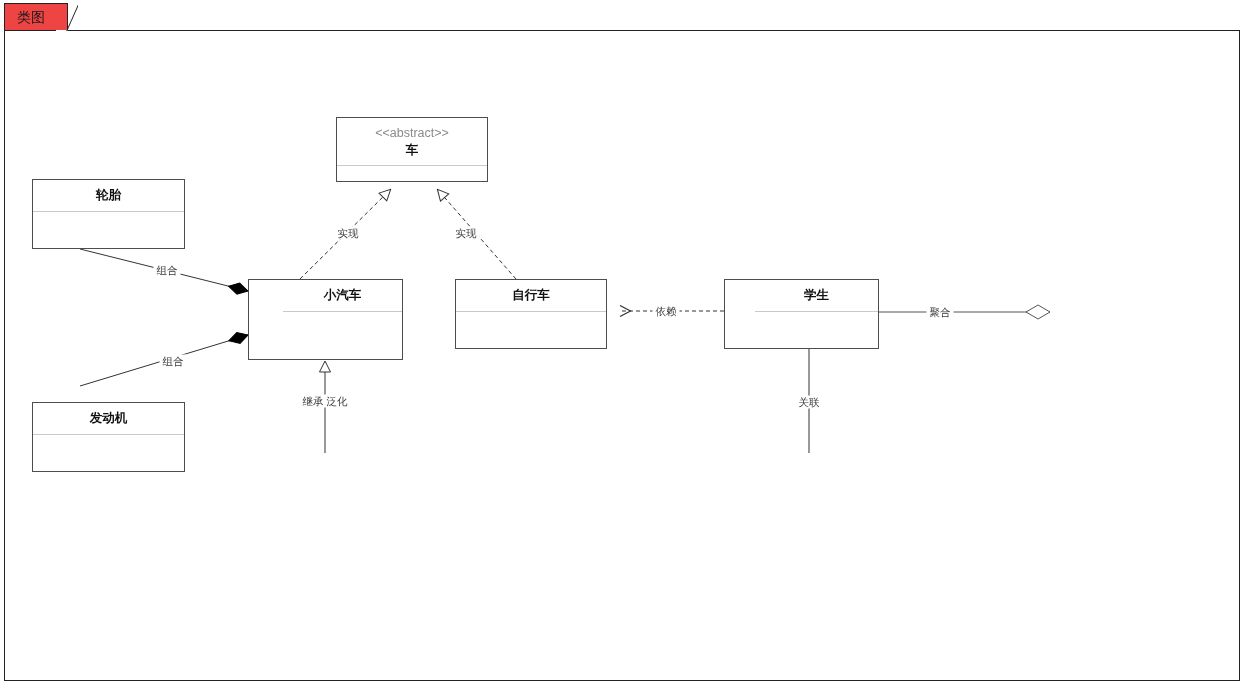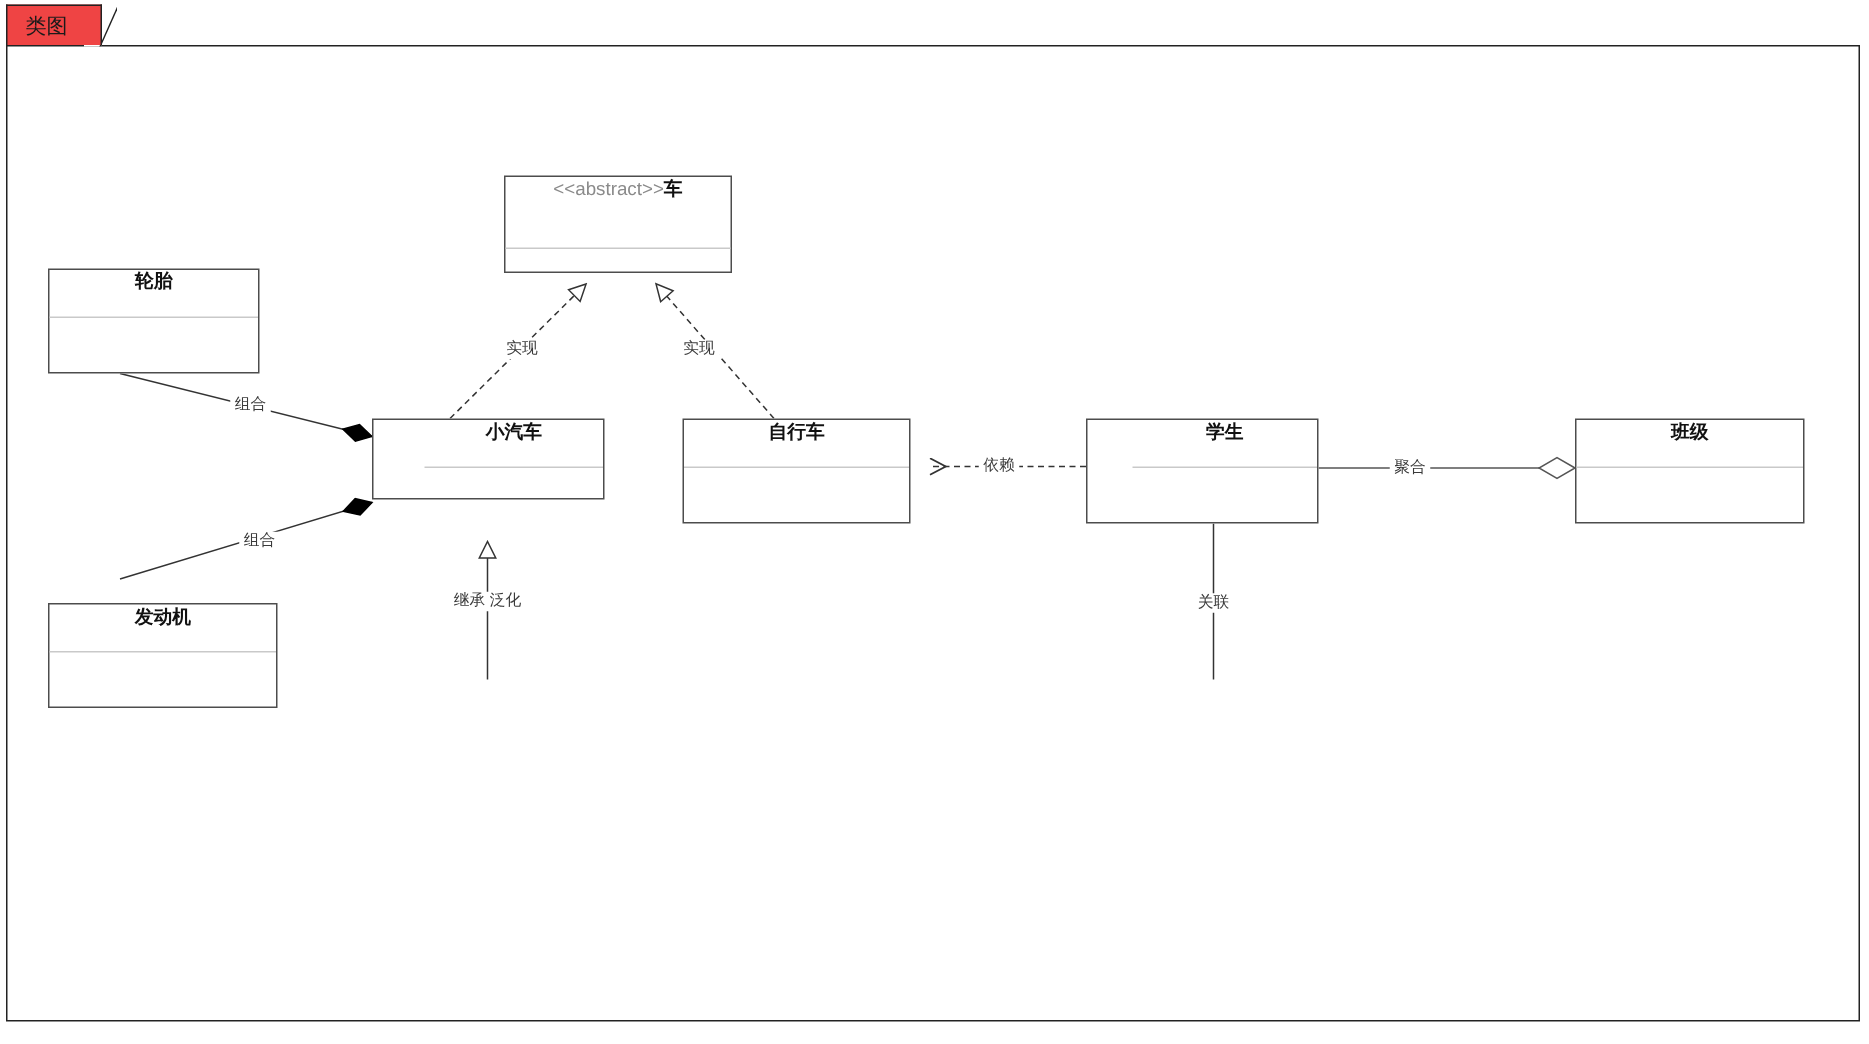--- a/index.html
+++ b/index.html
@@ -85,22 +85,22 @@
   }
   .klass .title {
     box-sizing: border-box;
     width: 100%;
     border-bottom: 1px solid #c9c9c9;
     text-align: center;
     font-size: 12.5px;
     font-weight: bold;
     color: #111111;
     display: flex;
-    flex-direction: row;
-    align-items: flex-start;
+    flex-direction: column;
+    align-items: center;
     justify-content: center;
   }
   .klass .stereo {
     font-size: 12.5px;
     font-weight: normal;
     color: #8a8a8a;
     line-height: 17px;
   }
   .klass .name {
     line-height: 17px;
@@ -177,35 +177,35 @@
   </svg>
 
   <div class="klass" style="left:336px; top:117px; width:152px; height:65px;">
     <div class="title" style="height:48px;">
       <span class="stereo">&lt;&lt;abstract&gt;&gt;</span>
       <span class="name">车</span>
     </div>
     <div class="attrs"></div>
   </div>
 
-  <div class="klass" style="left:32px; top:179px; width:141px; height:70px;font-family:Liberation Mono, monospace;">
+  <div class="klass" style="left:32px; top:179px; width:153px; height:70px;">
     <div class="title" style="height:32px;">
       <span class="name">轮胎</span>
     </div>
     <div class="attrs"></div>
   </div>
 
   <div class="klass" style="left:32px; top:386px; width:153px; height:70px;margin-top:16px;">
     <div class="title" style="height:32px;">
       <span class="name">发动机</span>
     </div>
     <div class="attrs"></div>
   </div>
 
-  <div class="klass" style="left:248px; top:279px; width:155px; height:54px;padding-left:34px;">
+  <div class="klass" style="left:248px; top:279px; width:155px; height:81px;padding-left:34px;">
     <div class="title" style="height:32px;">
       <span class="name">小汽车</span>
     </div>
     <div class="attrs"></div>
   </div>
 
 
   <div class="klass" style="left:455px; top:279px; width:152px; height:70px;">
     <div class="title" style="height:32px;">
       <span class="name">自行车</span>
@@ -213,26 +213,20 @@
     <div class="attrs"></div>
   </div>
 
   <div class="klass" style="left:724px; top:279px; width:155px; height:70px;padding-left:30px;">
     <div class="title" style="height:32px;">
       <span class="name">学生</span>
     </div>
     <div class="attrs"></div>
   </div>
 
-  <div class="klass" style="left:1050px; top:279px; width:153px; height:70px;">
-    <div class="title" style="height:32px;">
-      <span class="name">班级</span>
-    </div>
-    <div class="attrs"></div>
-  </div>
 
 
   <div class="edge-label" style="left:348px; top:233px;">实现</div>
 
   <div class="edge-label" style="left:466px; top:233px;">实现</div>
 
   <div class="edge-label" style="left:167px; top:270px;">组合</div>
 
   <div class="edge-label" style="left:173px; top:361px;">组合</div>
 

